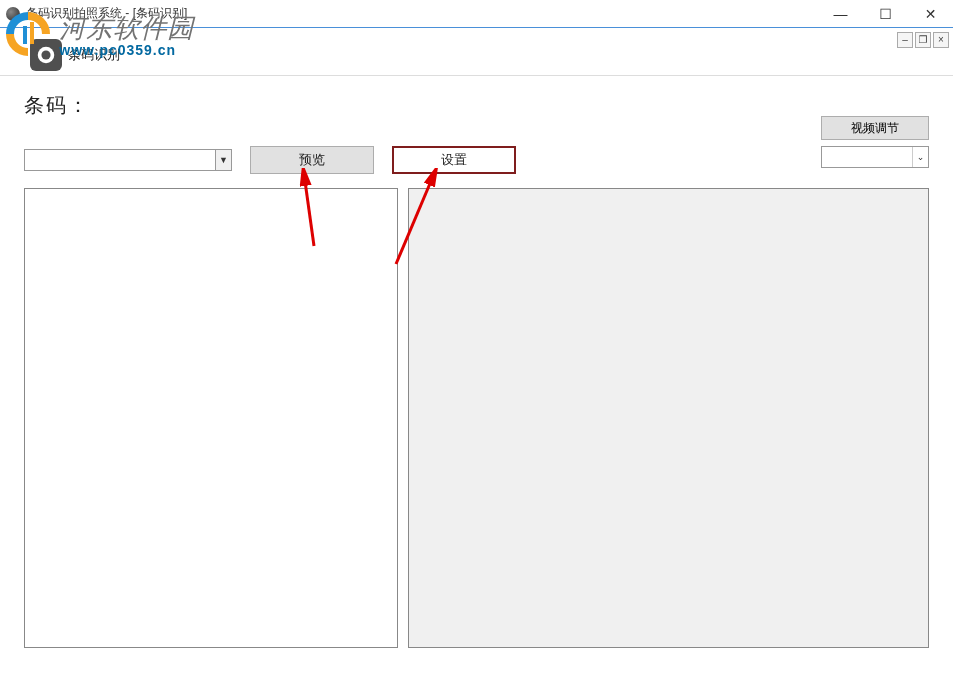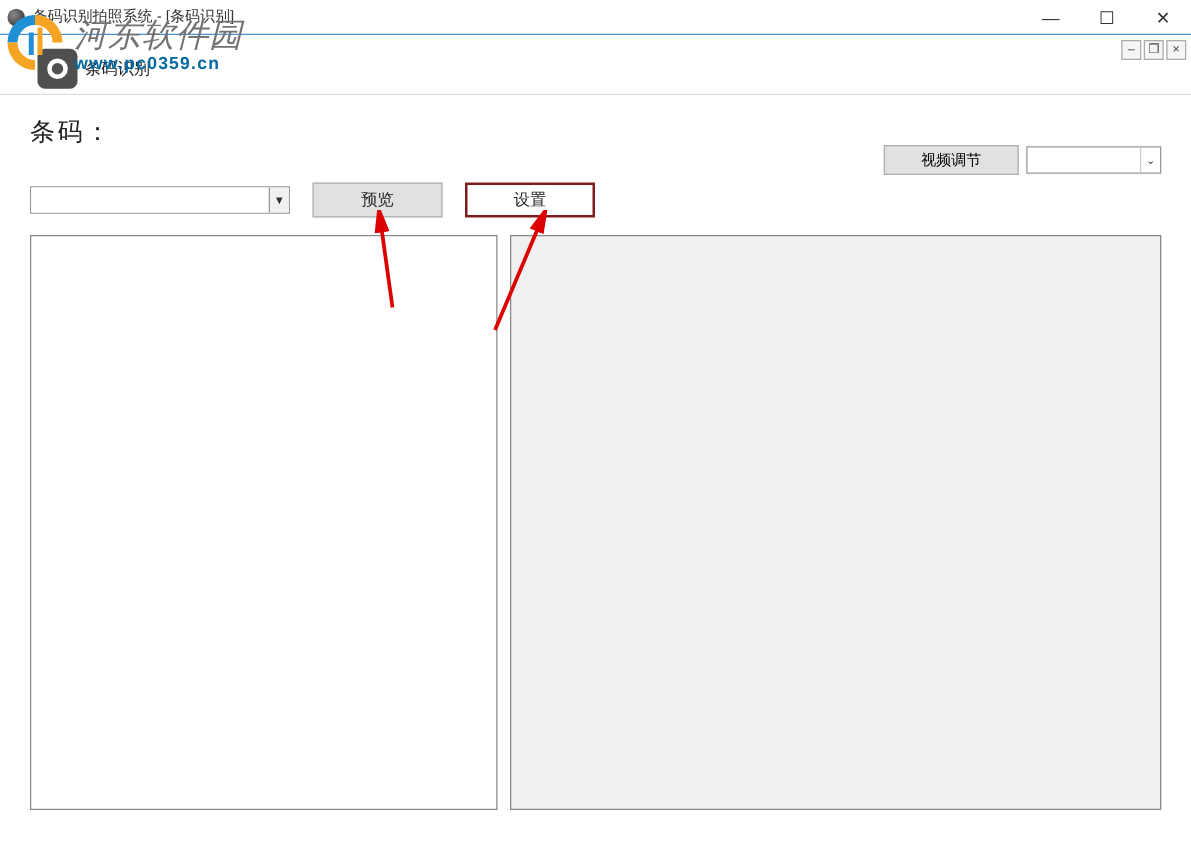--- a/index.html
+++ b/index.html
@@ -28,24 +28,24 @@
 
 .content { padding: 16px 24px 10px 24px; }
 .barcode-row { display: flex; align-items: center; gap: 8px; margin-bottom: 27px; }
 .barcode-label { font-size: 20px; color: #222; margin-right: 4px; letter-spacing: 2px; }
 
 .controls-row { display: flex; align-items: center; gap: 18px; margin-bottom: 14px; position: relative; }
 .combo { width: 208px; height: 22px; border: 1px solid #999; background: #fff; position: relative; display:flex; }
 .combo-input { flex:1; border:none; outline:none; padding:0 4px; font-size:12px; }
 .combo-btn { width: 16px; border-left: 1px solid #999; background: #f0f0f0; display:flex; align-items:center; justify-content:center; font-size:9px; color:#333; cursor:pointer; }
 
-.btn { width: 104px; height: 28px; border: 1px solid #adadad; background: #e1e1e1; display: flex; align-items: center; justify-content: center; font-size: 13px; color: #222; cursor: pointer; }
+.btn { width: 124px; height: 28px; border: 1px solid #adadad; background: #e1e1e1; display: flex; align-items: center; justify-content: center; font-size: 13px; color: #222; cursor: pointer; }
 .btn.active { border: 2px solid #7f1d1d; background: #fff; color: #222; }
 
-.right-controls { margin-left: auto; display: flex; flex-direction: row; gap: 6px; align-items: center; }
+.right-controls { margin-left: auto; display: flex; flex-direction: column; gap: 6px; align-items: flex-start; }
 .video-btn { width: 108px; height: 24px; border: 1px solid #adadad; background: #e1e1e1; display:flex; align-items:center; justify-content:center; font-size:12px; cursor:pointer; }
 .select2 { width: 108px; height: 22px; border: 1px solid #999; background: #fff; display:flex; align-items:center; }
 .select2-arrow { margin-left:auto; width:16px; text-align:center; font-size:9px; color:#333; border-left:1px solid #ccc; height:100%; display:flex; align-items:center; justify-content:center; cursor:pointer;}
 
 .panels { display: flex; gap: 10px; }
 .panel { border: 1px solid #888; height: 460px; }
 .panel.left { width: 374px; background: #fff; }
 .panel.right { flex: 1; background: #f0f0f0; }
 
 .arrow { position: absolute; pointer-events: none; z-index: 20; }

